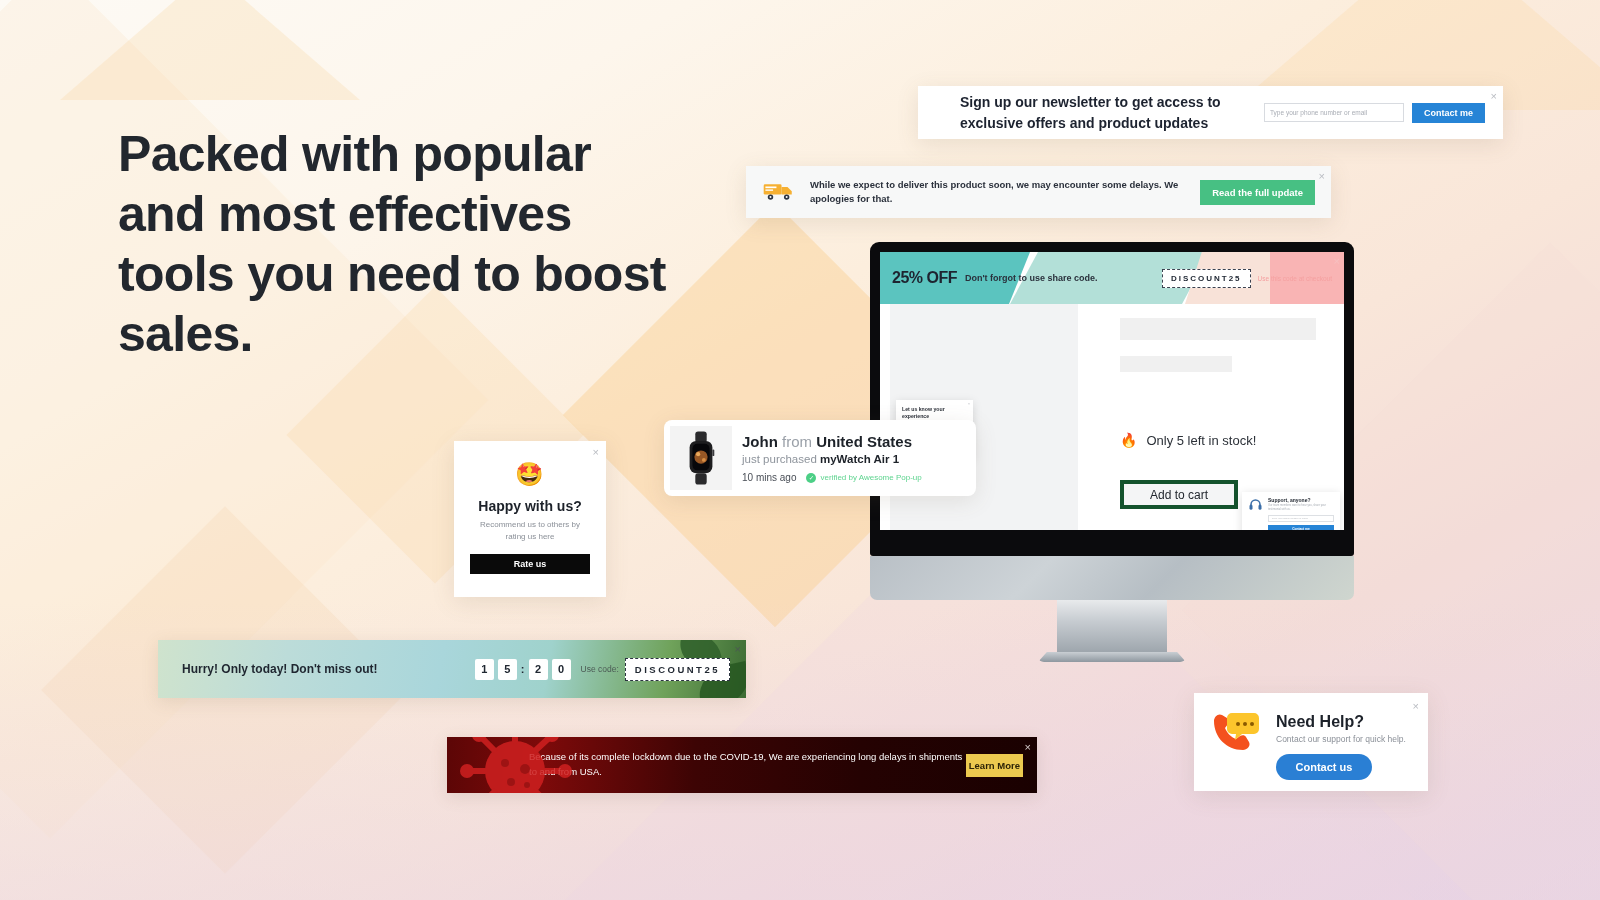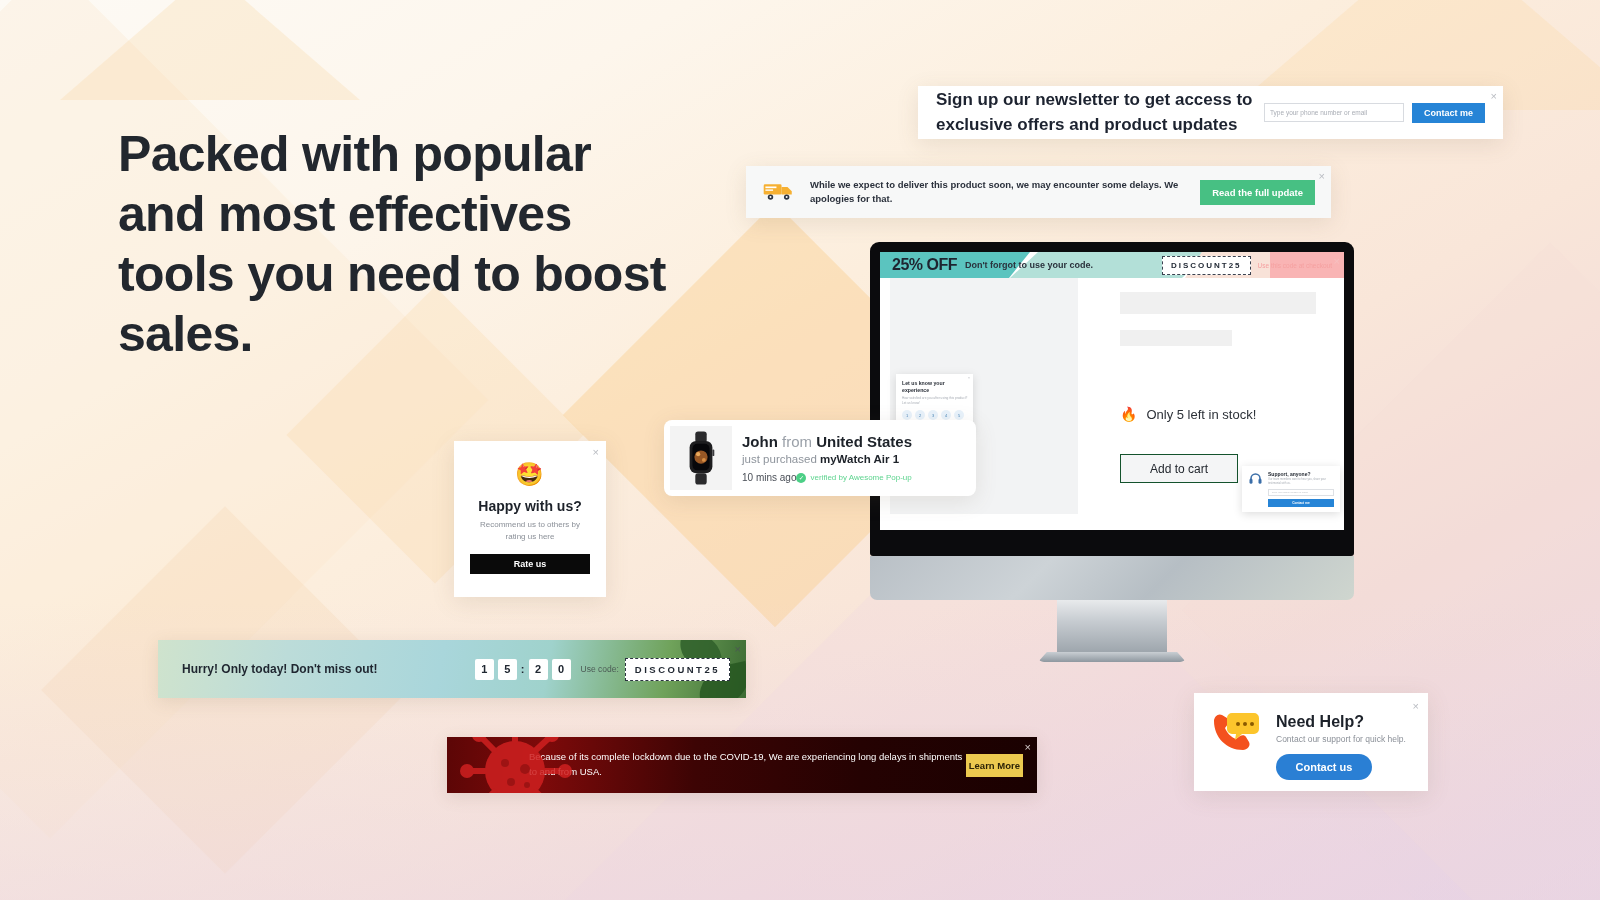--- a/index.html
+++ b/index.html
@@ -90,22 +90,23 @@
     position:absolute; color:#b9bcc2; font-size:11px; line-height:1;
     cursor:pointer; user-select:none;
   }
 
   
   .newsletter {
     left:918px; top:86px; width:585px; height:53px;
     display:flex; align-items:center; padding:0 18px;
   }
   .newsletter .nl-text {
-    font-size:17px; font-weight:bold; color:#1d2330; line-height:1.45;
+    font-size:14px; font-weight:bold; color:#1d2330; line-height:1.45;
     width:330px;
+    margin-left:24px;
   }
   .nl-right { margin-left:auto; display:flex; align-items:center; gap:8px; }
   .nl-input {
     width:140px; height:19px; border:1px solid #d8dbe0; background:#fff;
     font-size:6.5px; color:#a9adb5; padding:0 5px; display:flex; align-items:center;
     font-family:"Liberation Sans", sans-serif;
   }
   .nl-btn {
     background:#2684d6; color:#fff; font-size:9px; font-weight:bold;
     padding:5px 12px; border:none; cursor:pointer; white-space:nowrap;
@@ -141,21 +142,21 @@
     border-radius:3px 3px 6px 6px;
     clip-path:polygon(6% 0,94% 0,100% 100%,0 100%);
   }
   .mon-base {
     height:44px;
     background:linear-gradient(135deg,#b9c0c6 0%,#cdd3d7 35%,#b6bec4 60%,#cfd6cf 100%);
     border-radius:0 0 7px 7px;
   }
 
   
-  .disc-strip { position:relative; height:26px; display:flex; align-items:center; }
+  .disc-strip { position:relative; height:52px; display:flex; align-items:center; }
   .disc-s1 { position:absolute; left:0; top:0; bottom:0; width:150px;
     background:#5bc4bf; clip-path:polygon(0 0,100% 0,86% 100%,0 100%); }
   .disc-s2 { position:absolute; left:130px; top:0; bottom:0; width:200px;
     background:#b3e0d8; clip-path:polygon(14% 0,100% 0,86% 100%,0 100%); }
   .disc-s3 { position:absolute; left:305px; top:0; bottom:0; width:120px;
     background:#f8e2d8; clip-path:polygon(14% 0,100% 0,100% 100%,0 100%); }
   .disc-s4 { position:absolute; left:390px; top:0; right:0;
     bottom:0; background:#f9b4b4; }
   .disc-inner { position:relative; z-index:2; display:flex; align-items:center;
     width:100%; padding:0 12px; }
@@ -170,21 +171,21 @@
 
   
   .mon-body { position:relative; height:236px; background:#fff; }
   .mock-left { position:absolute; left:10px; top:0; width:188px; bottom:0; background:#f2f3f4; }
   .mock-bar1 { position:absolute; left:240px; top:14px; width:196px; height:22px; background:#f0f0f0; }
   .mock-bar2 { position:absolute; left:240px; top:52px; width:112px; height:16px; background:#f0f0f0; }
   .stock-row { position:absolute; left:240px; top:128px; display:flex; align-items:center; gap:9px; }
   .stock-txt { font-size:13px; color:#2c3138; }
   .cart-btn {
     position:absolute; left:240px; top:176px; width:118px; height:29px;
-    border:1px solid #14532d; background:#f4f5f6; font-size:12px; color:#23282f;
+    border:4px solid #14532d; background:#f4f5f6; font-size:12px; color:#23282f;
     display:flex; align-items:center; justify-content:center; cursor:pointer;
     font-family:"Liberation Sans", sans-serif;
   }
   
   .survey {
     position:absolute; left:16px; top:96px; width:77px; background:#fff;
     box-shadow:0 2px 9px rgba(0,0,0,.13); padding:6px 5px 5px 6px;
   }
   .survey h4 { font-size:5.2px; color:#2a2f38; line-height:1.35; }
   .survey p { font-size:3.2px; color:#a7acb4; line-height:1.4; margin-top:2px; }
@@ -220,21 +221,21 @@
     border-radius:8px;
   }
   .watch-thumb {
     width:62px; height:64px; flex:0 0 62px; background:#f3f3f3;
     display:flex; align-items:center; justify-content:center;
   }
   .p-line1 { font-size:15px; color:#9aa0a8; }
   .p-line1 b { color:#1d2229; font-weight:bold; }
   .p-line2 { font-size:11.5px; color:#8e949c; margin-top:3px; }
   .p-line2 b { color:#1d2229; font-weight:bold; }
-  .p-line3 { display:flex; align-items:center; margin-top:7px; }
+  .p-line3 { display:flex; align-items:center; gap:10px; margin-top:7px; }
   .p-time { font-size:10px; color:#4a4f57; }
   .p-verif { font-size:8px; color:#5ed48f; display:flex; align-items:center; gap:4px; }
   .chk { width:10px; height:10px; border-radius:50%; background:#4ccf86;
     color:#fff; font-size:6.5px; display:flex; align-items:center; justify-content:center; }
 
   
   .happy {
     left:454px; top:441px; width:152px; height:156px; text-align:center;
     padding:22px 16px 14px;
   }
@@ -350,21 +351,21 @@
   <div class="mon-bezel">
     <div class="mon-screen">
 
       <div class="disc-strip">
         <div class="disc-s1"></div>
         <div class="disc-s2"></div>
         <div class="disc-s3"></div>
         <div class="disc-s4"></div>
         <div class="disc-inner">
           <span class="disc-pct">25% OFF</span>
-          <span class="disc-sub">Don't forgot to use your code.</span>
+          <span class="disc-sub">Don't forgot to use share code.</span>
           <span class="disc-code">DISCOUNT25</span>
           <span class="disc-note">Use this code at checkout</span>
         </div>
         <span class="xbtn" style="right:4px;top:4px;color:#f6c0c0;z-index:3;">×</span>
       </div>
 
       <div class="mon-body">
         <div class="mock-left"></div>
         <div class="mock-bar1"></div>
         <div class="mock-bar2"></div>

